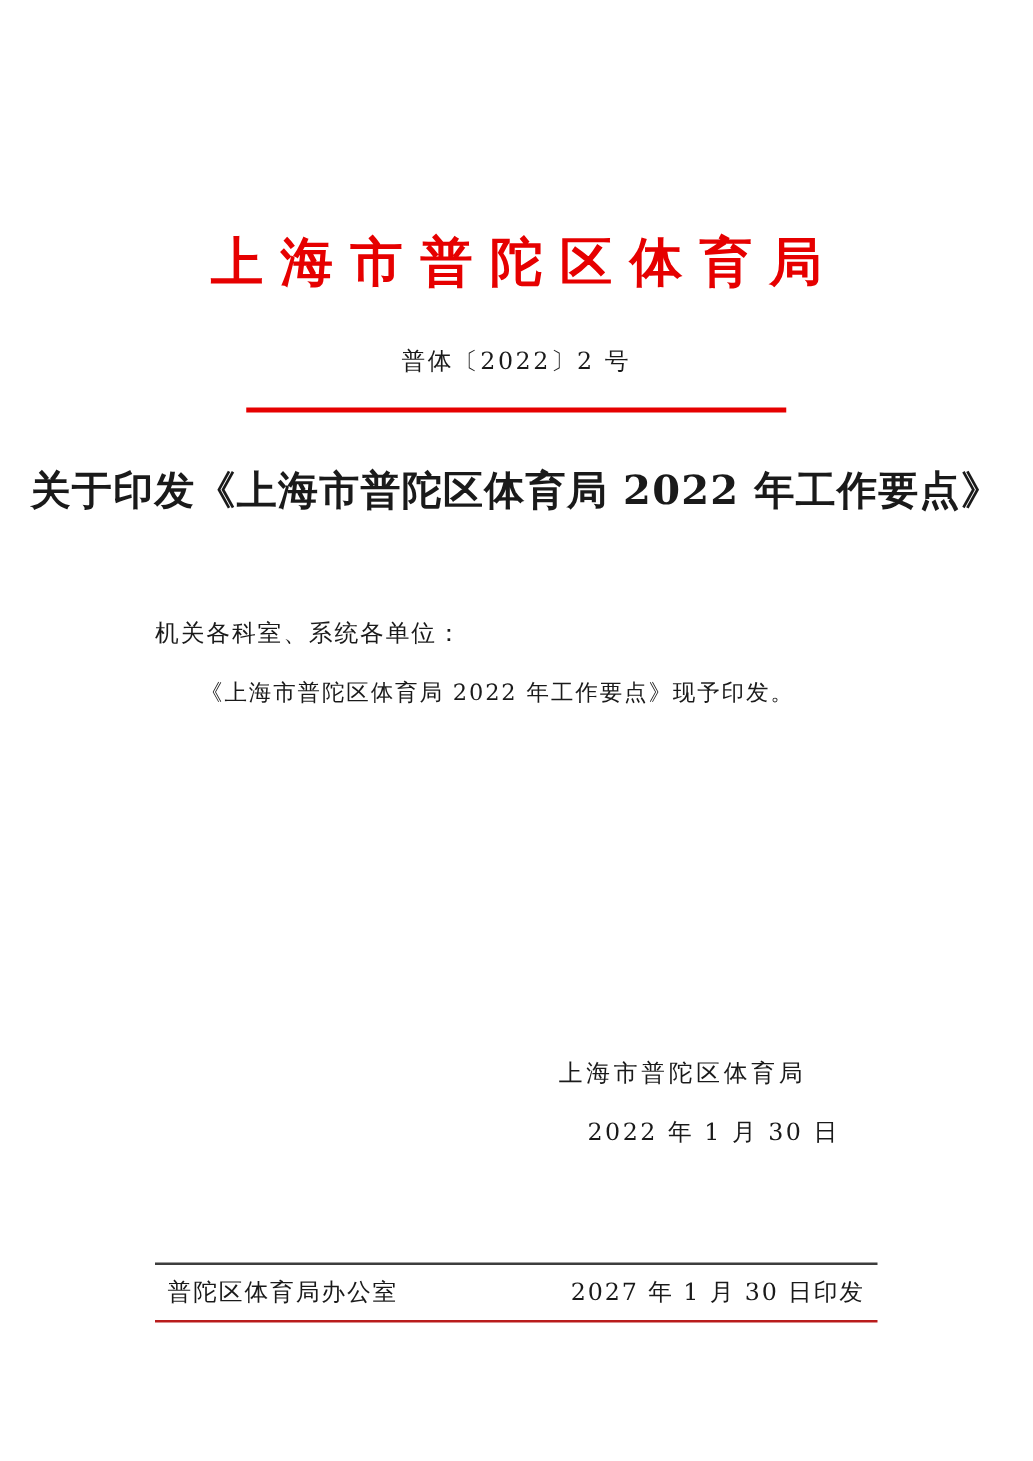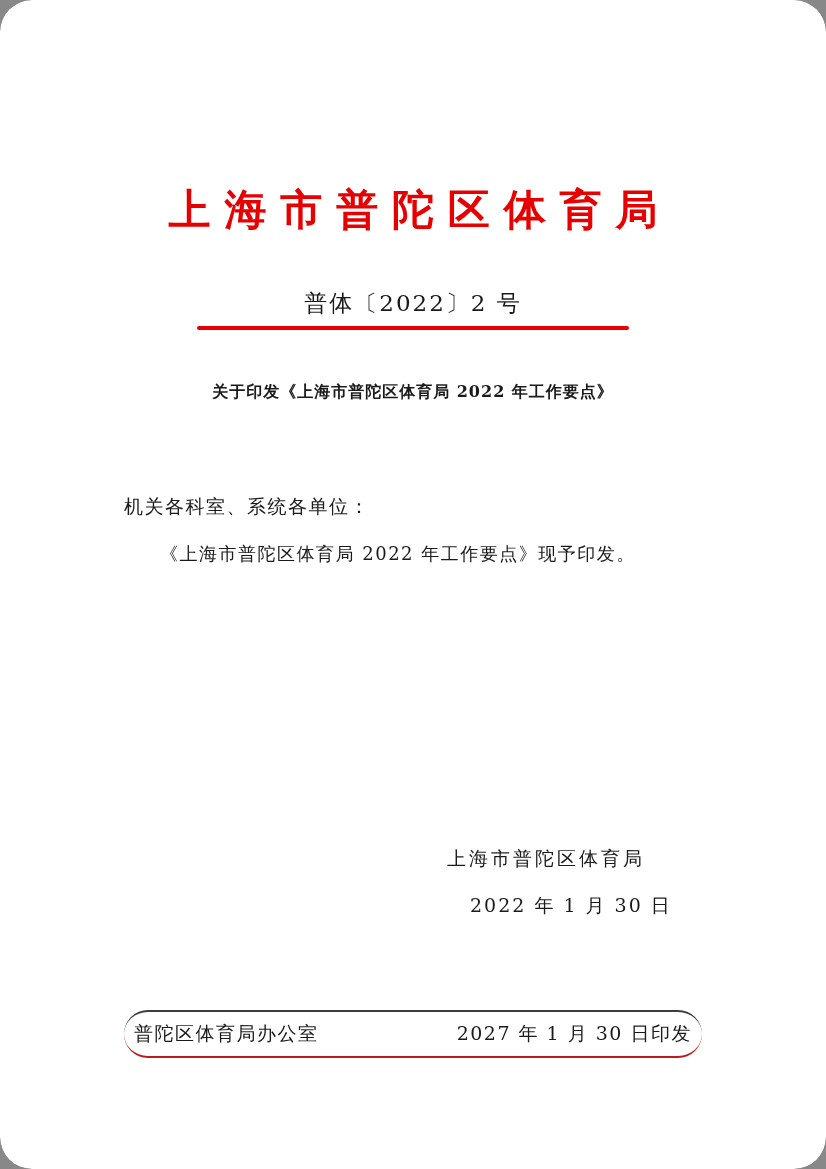--- a/index.html
+++ b/index.html
@@ -1,15 +1,15 @@
 <!DOCTYPE html>
 <html><head>
 <meta charset="utf-8">
 <style>
-  * { margin: 0; padding: 0; box-sizing: border-box; border-radius: 32px; }
+  * { margin: 0; padding: 0; box-sizing: border-box; }
   html, body { background: #888; }
   .page {
     position: relative;
     width: 826px;
     height: 1169px;
     margin: 0 auto;
     background: #ffffff;
     overflow: hidden;
     font-family: "DejaVu Serif", "Liberation Serif", serif;
     color: #1a1a1a;
@@ -27,25 +27,25 @@
     font-size: 42px;
     font-weight: bold;
     color: #e60000;
     letter-spacing: 0.33em;
     margin-right: -0.33em;
     white-space: nowrap;
   }
   
   .doc-number {
     position: absolute;
-    top: 288px;
+    top: 276px;
     left: 0;
     width: 100%;
     text-align: center;
-    font-size: 23px;
+    font-size: 19px;
     letter-spacing: 2px;
     white-space: nowrap;
   }
   
   .red-rule {
     position: absolute;
     top: 326px;
     left: 50%;
     transform: translateX(-50%);
     width: 432px;
@@ -53,21 +53,21 @@
     background: #e60000;
   }
   
   .notice-title {
     position: absolute;
     top: 368px;
     left: 0;
     width: 100%;
     text-align: center;
     font-weight: bold;
-    font-size: 16px;
+    font-size: 32px;
     line-height: 48px;
     letter-spacing: 1px;
   }
   
   .salutation {
     position: absolute;
     top: 494px;
     left: 124px;
     right: 124px;
     font-size: 19px;

